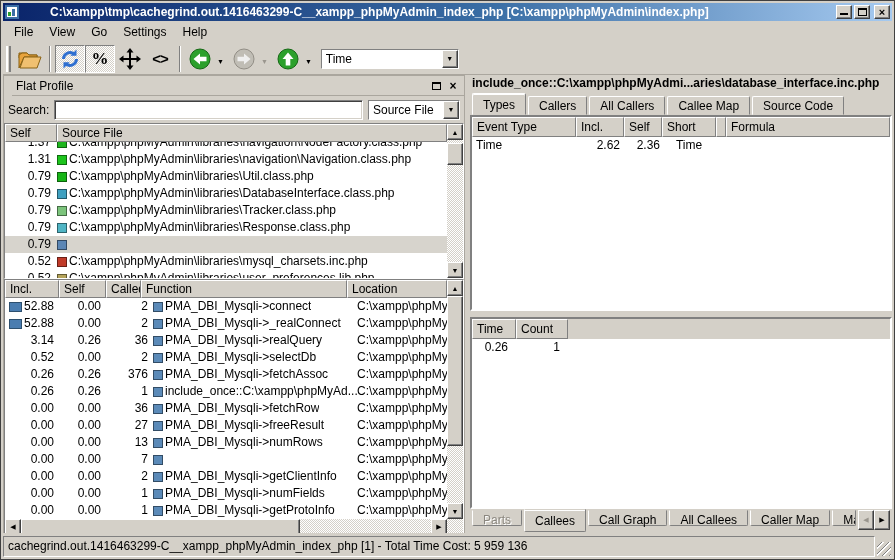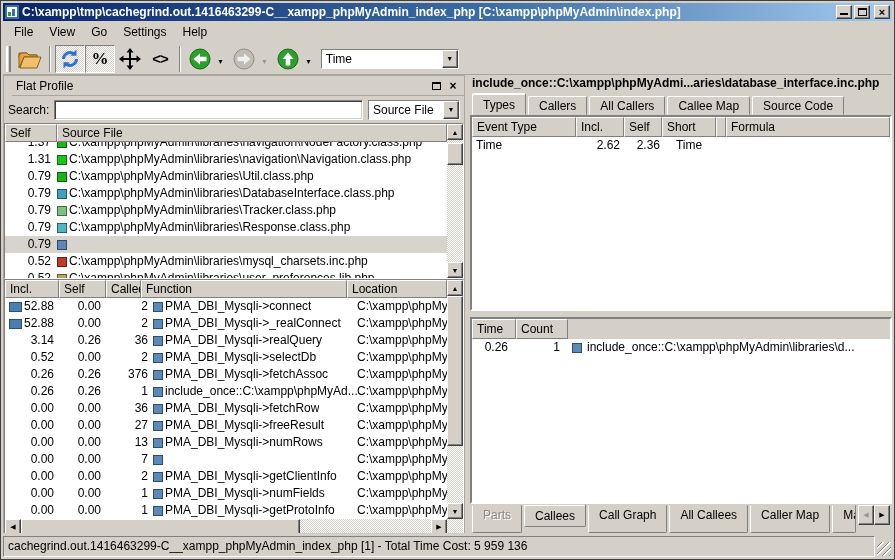--- a/index.html
+++ b/index.html
@@ -6,21 +6,21 @@
   html,body { width:895px; height:560px; overflow:hidden; }
   body { font-family:"Liberation Sans", sans-serif; font-size:12px; color:#000; }
 
   .window { position:relative; width:895px; height:560px; background:#d4d0c8;
             border:1px solid #404040; padding:2px; display:flex; flex-direction:column; }
 
   
   .titlebar { height:18px; background:linear-gradient(to right,#0a246a,#3a6ea5 55%,#a6caf0);
               display:flex; align-items:center; padding:0 2px; flex:0 0 auto; }
   .appicon { width:14px; height:14px; margin-right:3px; flex:0 0 auto; }
-  .title { color:#fff; font-weight:bold; font-size:12px; white-space:nowrap; overflow:hidden; flex:1; }
+  .title { color:#fff; font-weight:bold; font-size:12px; white-space:nowrap; overflow:hidden; flex:1;margin-left:28px; }
   .winbtn { width:16px; height:14px; background:#d4d0c8; border:1px solid;
             border-color:#fff #404040 #404040 #fff; box-shadow:inset -1px -1px 0 #808080;
             display:flex; align-items:center; justify-content:center; margin-left:2px; flex:0 0 auto;
             font-size:10px; font-weight:bold; line-height:1; }
   .glyph-min { width:8px; height:8px; border-bottom:2px solid #000; margin-top:-2px; }
   .glyph-max { width:9px; height:8px; border:1px solid #000; border-top:2px solid #000; }
   .glyph-close { font-size:11px; font-weight:bold; }
 
   
   .menubar { height:22px; display:flex; align-items:center; padding:0 3px; flex:0 0 auto; }
@@ -112,21 +112,21 @@
 
   
   .rightpanel { flex:1; display:flex; flex-direction:column; overflow:hidden; }
   .fnheader { height:18px; font-weight:bold; white-space:nowrap; overflow:hidden; padding:1px 2px; flex:0 0 auto; }
   .tabbar { display:flex; align-items:flex-end; padding:0 2px; flex:0 0 22px; }
   .tab { background:#d4d0c8; border:1px solid; border-color:#fff #808080 #d4d0c8 #fff;
          border-top-left-radius:2px; border-top-right-radius:2px; padding:2px 10px 3px 10px; margin-right:2px;
          height:19px; white-space:nowrap; }
   .tab.active { height:22px; padding-top:4px; box-shadow:inset 0 1px 0 #fff; }
   .tabbar.bottom { align-items:flex-start; flex:0 0 24px; padding-top:1px; }
-  .tabbar.bottom .tab { border-radius:0 0 2px 2px; border-color:#fff #808080 #808080 #fff; border-top-color:#d4d0c8; height:28px; }
+  .tabbar.bottom .tab { border-radius:0 0 2px 2px; border-color:#fff #808080 #808080 #fff; border-top-color:#d4d0c8; height:16px; }
   .tabbar.bottom .tab.active { height:23px; margin-top:-1px; padding-top:4px; }
   .tab.disabled { color:#8b877f; text-shadow:1px 1px 0 #fff; }
   .tab.clipped { max-width:58px; overflow:hidden; }
   .tabscroll { margin-left:auto; display:flex; }
   .tabscroll .sbtn { height:20px; }
   .sbtn .disabled-arrow { color:#9a968e; }
 
   .rpanel { border:2px solid; border-color:#808080 #fff #fff #808080; background:#fff;
             display:flex; flex-direction:column; overflow:hidden; }
   .types-panel { height:196px; flex:0 0 auto; }
@@ -576,24 +576,20 @@
       <div class="hsplit"></div>
 
       <div class="rpanel callees-panel">
         <div class="rhrow">
           <div class="rhcell c-time">Time</div>
           <div class="rhcell c-count">Count</div>
         </div>
         <div class="rrow">
           <span class="v-time">0.26</span>
           <span class="v-count">1</span>
-          <span class="v-callee">
-            <span class="sq" style="background:#5b8ab8"></span>
-            <span style="overflow:hidden">include_once::C:\xampp\phpMyAdmin\libraries\d...</span>
-          </span>
         </div>
         <div style="flex:1;background:#fff"></div>
       </div>
 
       <div class="tabbar bottom">
           <div class="tab disabled">Parts</div>
           <div class="tab active">Callees</div>
           <div class="tab">Call Graph</div>
           <div class="tab">All Callees</div>
           <div class="tab">Caller Map</div>

